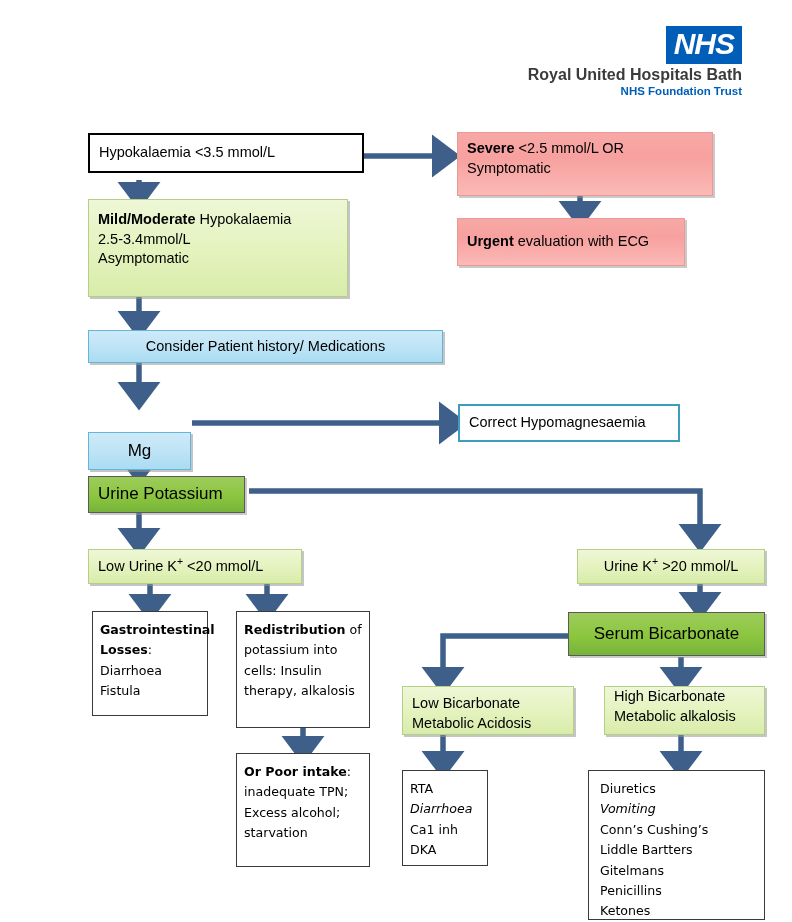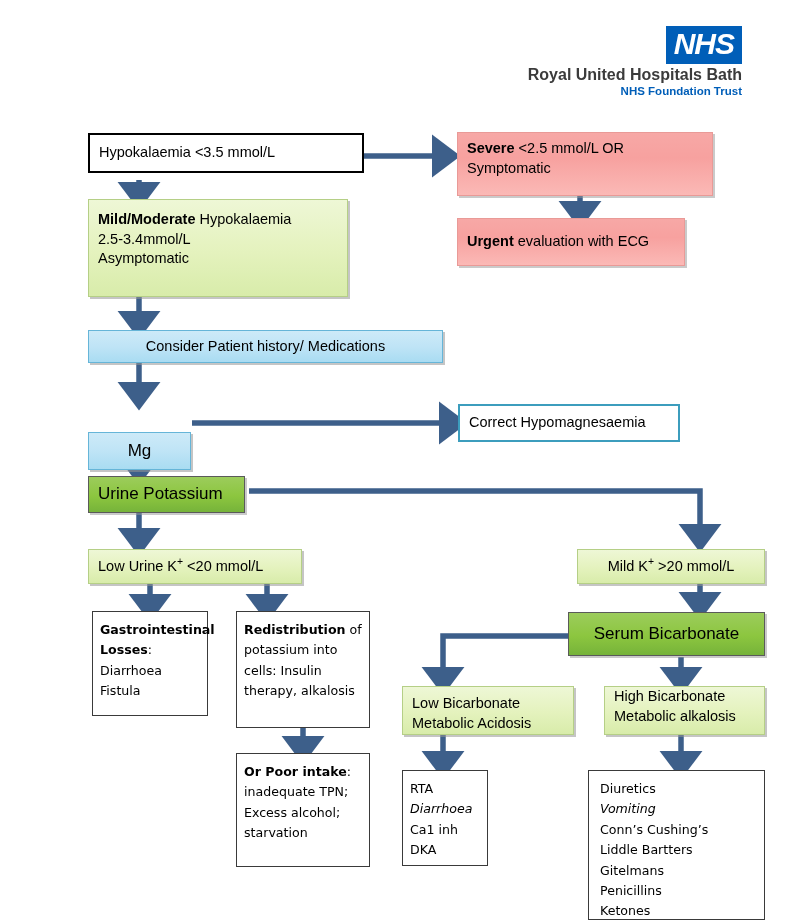--- a/index.html
+++ b/index.html
@@ -201,21 +201,21 @@
 
 <div class="node n-green-md vmid" style="left:88px; top:476px; width:157px; height:37px;">
   <span class="txt big">Urine Potassium</span>
 </div>
 
 <div class="node n-green-lt vmid" style="left:88px; top:549px; width:214px; height:35px;">
   <span class="txt"><span>Low Urine K</span><sup class="plus">+</sup><span> &lt;20 mmol/L</span></span>
 </div>
 
 <div class="node n-green-lt vmid center" style="left:577px; top:549px; width:188px; height:35px;">
-  <span class="txt"><span>Mild K</span><sup class="plus">+</sup><span> &gt;20 mmol/L</span></span>
+  <span class="txt"><span>Urine K</span><sup class="plus">+</sup><span> &gt;20 mmol/L</span></span>
 </div>
 
 <div class="node n-plain" style="left:92px; top:611px; width:116px; height:105px; padding:8px 7px;">
   <span class="txt"><b>Gastrointestinal Losses</b><span>:</span><br><span>Diarrhoea</span><br><span>Fistula</span></span>
 </div>
 
 <div class="node n-plain" style="left:236px; top:611px; width:134px; height:117px; padding:8px 7px;">
   <span class="txt"><b>Redistribution</b><span> of potassium into cells: Insulin therapy, alkalosis</span></span>
 </div>
 

